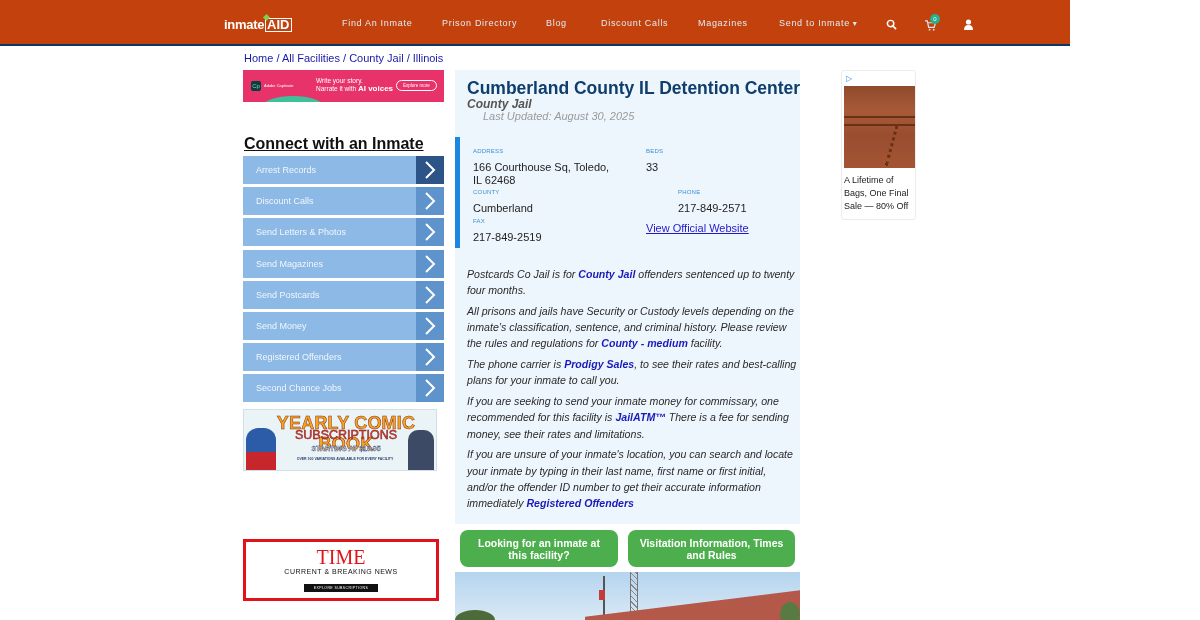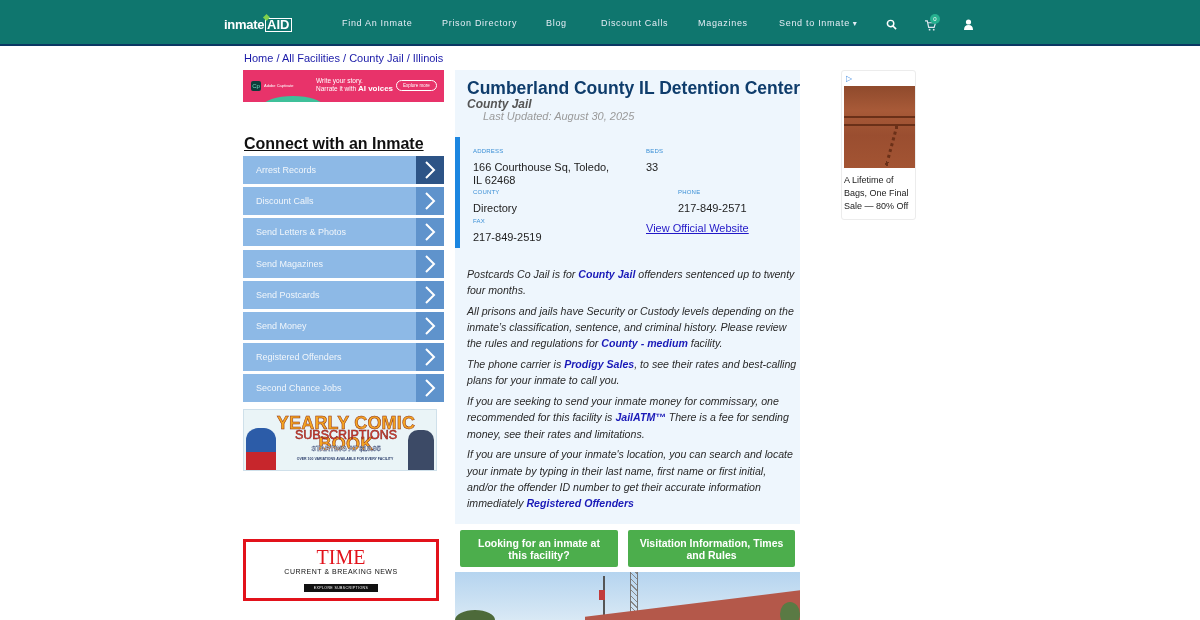--- a/index.html
+++ b/index.html
@@ -1,20 +1,20 @@
 <!DOCTYPE html>
 <html><head>
 <meta charset="utf-8">
 <style>
   * { box-sizing: border-box; margin: 0; padding: 0; }
   html, body { width: 1200px; height: 620px; overflow: hidden; background: #ffffff; font-family: "Liberation Sans", sans-serif; }
   a { text-decoration: none; }
 
   
-  .topbar { position: absolute; left: 0; top: 0; width: 1200px; height: 46px; background: #0f766e; border-bottom: 2px solid #0a3763; }
+  .topbar { position: absolute; left: 0; top: 0; width: 1070px; height: 46px; background: #c2410c; border-bottom: 2px solid #0a3763; }
   .logo { position: absolute; left: 224px; top: 14px; height: 18px; display: flex; align-items: flex-end; }
   .logo .l1 { color: #ffffff; font-weight: bold; font-size: 13px; letter-spacing: -0.3px; }
   .logo .l2 { color: #ffffff; font-weight: bold; font-size: 13px; border: 1px solid #fff; padding: 0 1px; line-height: 12px; margin-left: 1px; position: relative; }
   .logo .l2::before { content: ""; position: absolute; left: -2px; top: -4px; width: 5px; height: 5px; background: #7fd04b; transform: rotate(45deg); }
   .nav { position: absolute; top: 0; height: 46px; display: flex; align-items: center; color: #e4ecf5; font-size: 9px; letter-spacing: 0.7px; }
   .nav-icon { position: absolute; top: 16px; color: #fff; }
   .cart-badge { position: absolute; left: 930px; top: 14px; width: 10px; height: 10px; border-radius: 50%; background: #26b08f; color: #fff; font-size: 6px; text-align: center; line-height: 10px; }
 
   
   .breadcrumb { position: absolute; left: 244px; top: 52px; font-size: 11px; color: #1a1aa8; }
@@ -60,21 +60,21 @@
   .info-bar { position: absolute; left: 455px; top: 137px; width: 5px; height: 111px; background: #1c86e0; }
   .info { position: absolute; }
   .info .k { font-size: 6px; color: #3a8fd6; letter-spacing: 0.2px; }
   .info .v { font-size: 11px; color: #222; line-height: 13px; margin-top: 7px; }
   .info a.v { color: #2218c8; text-decoration: underline; }
 
   .desc { position: absolute; left: 467px; top: 266px; width: 330px; font-size: 10.6px; font-style: italic; color: #2a2a2a; line-height: 16.2px; }
   .desc p { margin-bottom: 4.6px; }
   .desc a { color: #1a1ab8; font-weight: bold; }
 
-  .btn-green { position: absolute; top: 530px; height: 37px; background: #4cae4c; border-radius: 2px; color: #fff; font-size: 10.5px; font-weight: bold; text-align: center; display: flex; align-items: center; justify-content: center; line-height: 12px; padding: 0 10px; }
+  .btn-green { position: absolute; top: 530px; height: 37px; background: #4cae4c; border-radius: 8px; color: #fff; font-size: 10.5px; font-weight: bold; text-align: center; display: flex; align-items: center; justify-content: center; line-height: 12px; padding: 0 10px; }
 
   .photo { position: absolute; left: 455px; top: 572px; width: 345px; height: 48px; background: linear-gradient(#b5d4ef, #d9e9f5); overflow: hidden; }
   .photo .roof { position: absolute; left: 130px; top: 30px; width: 240px; height: 30px; background: #b4584a; transform: skewY(-7deg); }
   .photo .pole { position: absolute; left: 148px; top: 4px; width: 2px; height: 44px; background: #555; }
   .photo .flag { position: absolute; left: 144px; top: 18px; width: 6px; height: 10px; background: #c23b3b; }
   .photo .tower { position: absolute; left: 175px; top: 0; width: 8px; height: 40px; border-left: 1px solid #777; border-right: 1px solid #777; background: repeating-linear-gradient(45deg, transparent 0 3px, #888 3px 4px); }
   .photo .tree { position: absolute; left: 0; top: 38px; width: 40px; height: 20px; background: #4d6a3a; border-radius: 50%; }
   .photo .tree2 { position: absolute; right: 0; top: 30px; width: 20px; height: 24px; background: #5a7a44; border-radius: 50%; }
 
   
@@ -232,21 +232,21 @@
   <div class="k">ADDRESS</div>
   <div class="v">166 Courthouse Sq, Toledo,</div>
   <div class="v" style="margin-top:0">IL 62468</div>
 </div>
 <div class="info" style="left:646px;top:148px">
   <div class="k">BEDS</div>
   <div class="v">33</div>
 </div>
 <div class="info" style="left:473px;top:189px">
   <div class="k">COUNTY</div>
-  <div class="v">Directory</div>
+  <div class="v">Cumberland</div>
 </div>
 <div class="info" style="left:678px;top:189px">
   <div class="k">PHONE</div>
   <div class="v">217-849-2571</div>
 </div>
 <div class="info" style="left:473px;top:218px">
   <div class="k">FAX</div>
   <div class="v">217-849-2519</div>
 </div>
 <div class="info" style="left:646px;top:218px">

